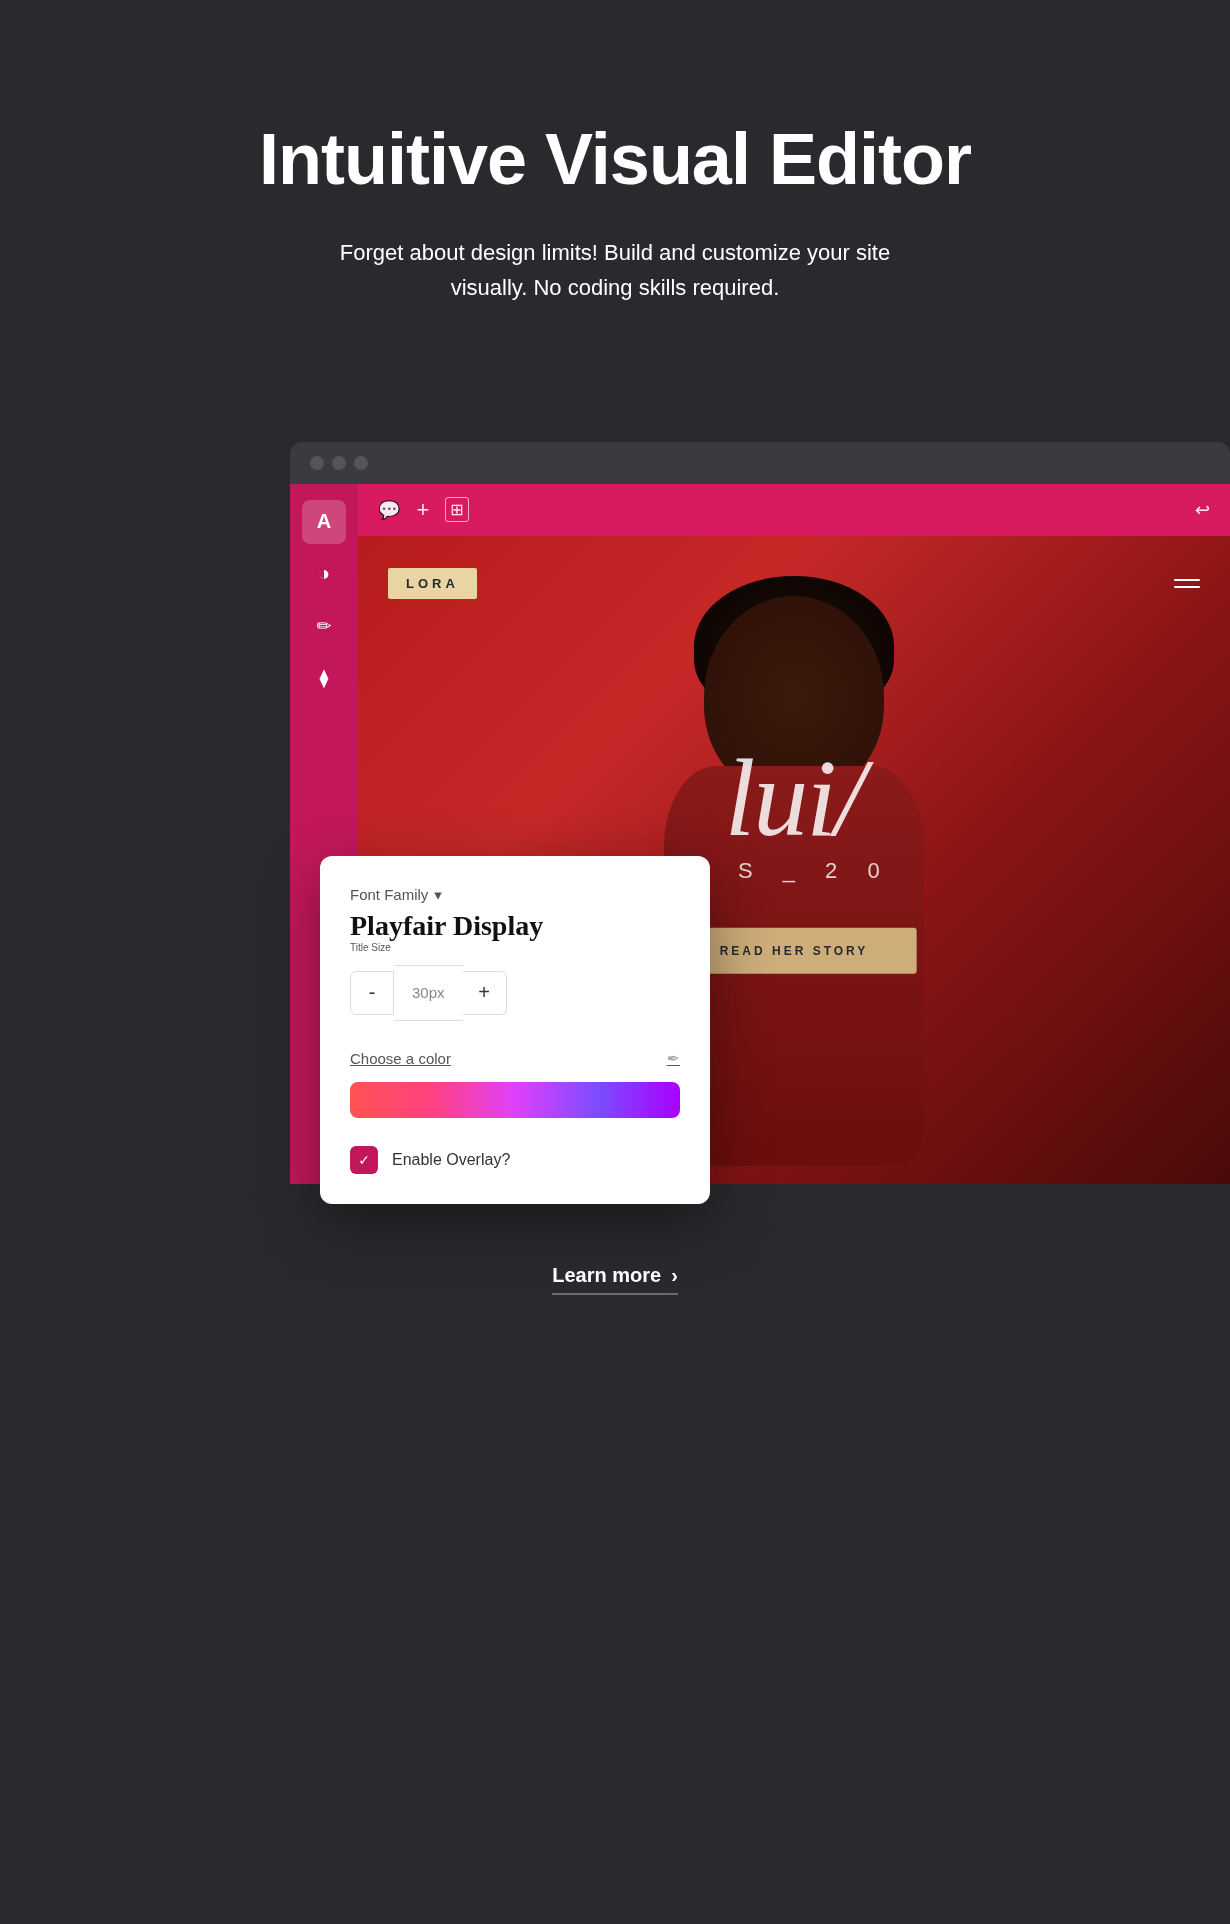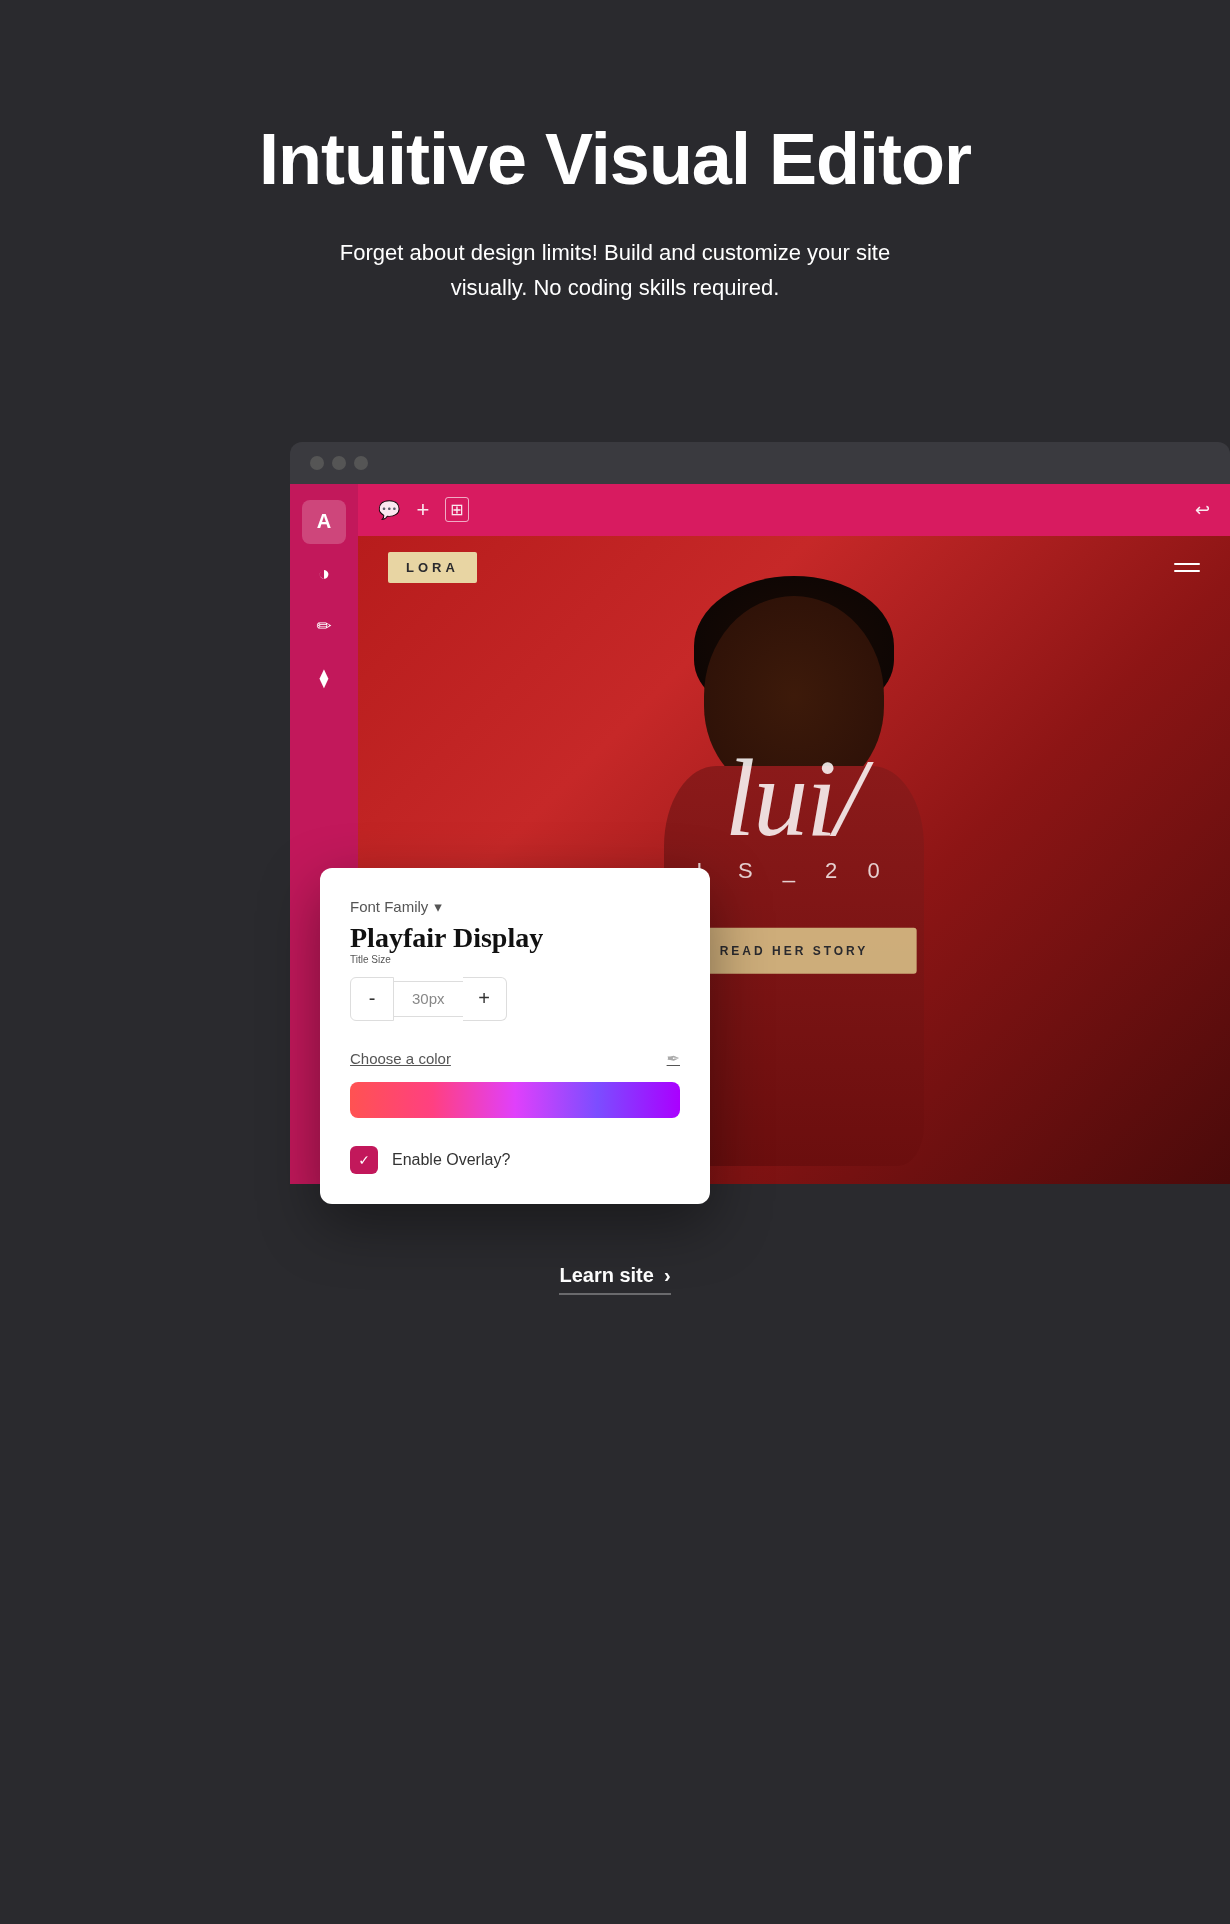--- a/index.html
+++ b/index.html
@@ -131,21 +131,21 @@
       background: #c62828;
       position: relative;
       overflow: hidden;
     }
 
     .website-preview-nav {
       position: absolute;
       top: 0;
       left: 0;
       right: 0;
-      padding: 16px 30px;
+      padding: 32px 30px;
       display: flex;
       justify-content: space-between;
       align-items: center;
       z-index: 2;
     }
 
     .site-logo {
       background: #e8d5a3;
       color: #2a2a2e;
       font-size: 13px;
@@ -284,21 +284,21 @@
       border-radius: 0 6px 6px 0;
       border-left: none;
     }
 
     .size-value {
       padding: 0 18px;
       font-size: 15px;
       color: #888;
       border-top: 1.5px solid #ddd;
       border-bottom: 1.5px solid #ddd;
-      height: 36px;
+      height: 56px;
       display: flex;
       align-items: center;
     }
 
     .color-section-label {
       font-size: 15px;
       color: #555;
       margin-bottom: 14px;
       display: flex;
       align-items: center;
@@ -503,16 +503,16 @@
       <div class="checkbox-checked">
         <span>✓</span>
       </div>
       <span class="overlay-label">Enable Overlay?</span>
     </div>
   </div>
 </div>
 
 <div class="learn-more-section">
   <div class="learn-more-link">
-    <span>Learn site</span>
+    <span>Learn more</span>
     <span>›</span>
   </div>
 </div>
 
 </body></html>

